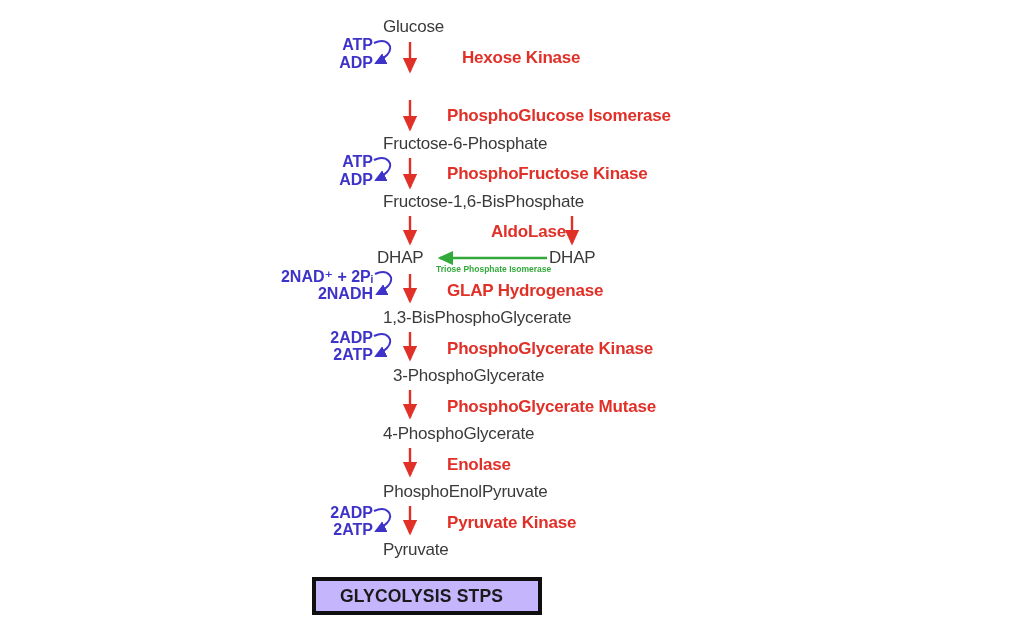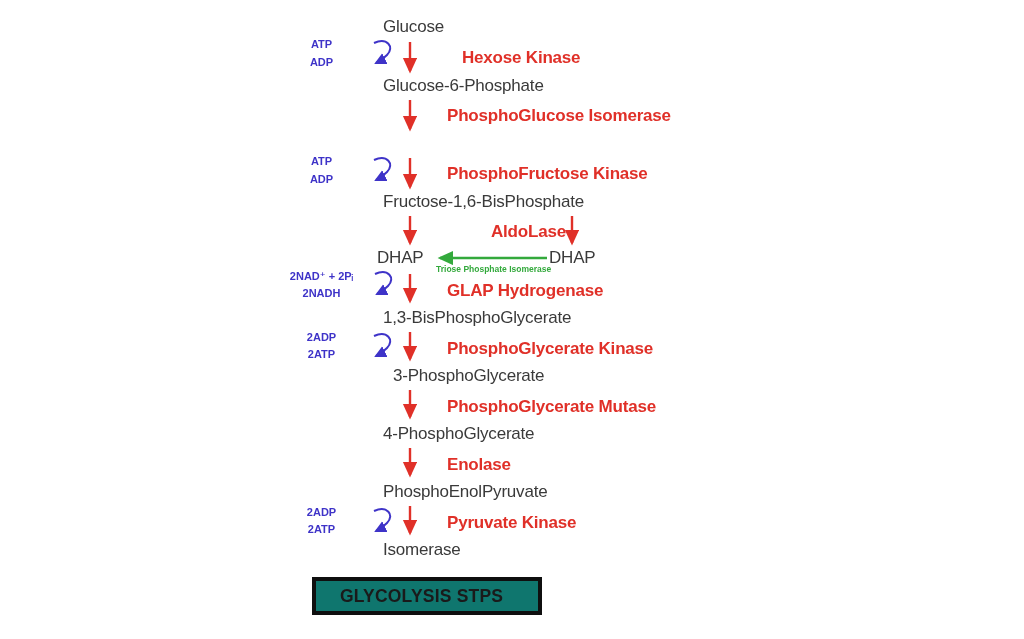--- a/index.html
+++ b/index.html
@@ -30,22 +30,22 @@
     font-weight: 600;
     color: #e03028;
     letter-spacing: -0.2px;
     white-space: nowrap;
     line-height: 20px;
   }
   .cof {
     position: absolute;
     left: 270px;
     width: 103px;
-    text-align: center;
-    font-size: 11px;
+    text-align: right;
+    font-size: 16px;
     font-weight: 600;
     color: #3e33c8;
     white-space: nowrap;
     line-height: 15px;
   }
   .tpi {
     position: absolute;
     left: 436px;
     top: 264px;
     font-size: 8.5px;
@@ -58,21 +58,21 @@
     left: 0; top: 0;
     pointer-events: none;
   }
   .red-line   { stroke: #e03028; stroke-width: 2.4; fill: none; }
   .blue-curve { stroke: #3e33c8; stroke-width: 2;   fill: none; }
   .green-line { stroke: #33a93c; stroke-width: 2.4; fill: none; }
   #footer-box {
     position: absolute;
     left: 312px; top: 577px;
     width: 222px; height: 30px;
-    background: #0f766e;
+    background: #c4b5fd;
     border: 4px solid #0f0f0f;
   }
   #footer-label {
     font-size: 17.5px;
     font-weight: 700;
     color: #1a1a1a;
     line-height: 30px;
     padding-left: 24px;
     letter-spacing: 0.2px;
     white-space: nowrap;
@@ -120,29 +120,29 @@
       </g>
     <g transform="translate(374,333)">
         <path class="blue-curve" marker-end="url(#mb)" d="M0,3 C13,-3 21,7 13,15 C10,18 6,21 2,23"></path>
       </g>
     <g transform="translate(374,508)">
         <path class="blue-curve" marker-end="url(#mb)" d="M0,3 C13,-3 21,7 13,15 C10,18 6,21 2,23"></path>
       </g>
   </svg>
 
   <div class="met" style="left:383px; top:17px;">Glucose</div>
-  <div class="met" style="left:383px; top:76px;">Glucose-6-Phosphate</div>
+  <div class="met" style="left:383px; top:134px;">Fructose-6-Phosphate</div>
   <div class="met" style="left:383px; top:192px;">Fructose-1,6-BisPhosphate</div>
   <div class="met" style="left:377px; top:248px;">DHAP</div>
   <div class="met" style="left:549px; top:248px;">DHAP</div>
   <div class="met" style="left:383px; top:308px;">1,3-BisPhosphoGlycerate</div>
   <div class="met" style="left:383px; top:366px;margin-left:10px;">3-PhosphoGlycerate</div>
   <div class="met" style="left:383px; top:424px;">4-PhosphoGlycerate</div>
   <div class="met" style="left:383px; top:482px;">PhosphoEnolPyruvate</div>
-  <div class="met" style="left:383px; top:540px;">Isomerase</div>
+  <div class="met" style="left:383px; top:540px;">Pyruvate</div>
 
   <div class="enz" style="left:462px; top:48px;">Hexose Kinase</div>
   <div class="enz" style="left:447px; top:106px;">PhosphoGlucose Isomerase</div>
   <div class="enz" style="left:447px; top:164px;">PhosphoFructose Kinase</div>
   <div class="enz" style="left:455px; top:222px;margin-left:36px;">AldoLase</div>
   <div class="enz" style="left:447px; top:281px;">GLAP Hydrogenase</div>
   <div class="enz" style="left:447px; top:339px;">PhosphoGlycerate Kinase</div>
   <div class="enz" style="left:447px; top:397px;">PhosphoGlycerate Mutase</div>
   <div class="enz" style="left:447px; top:455px;">Enolase</div>
   <div class="enz" style="left:447px; top:513px;">Pyruvate Kinase</div>

